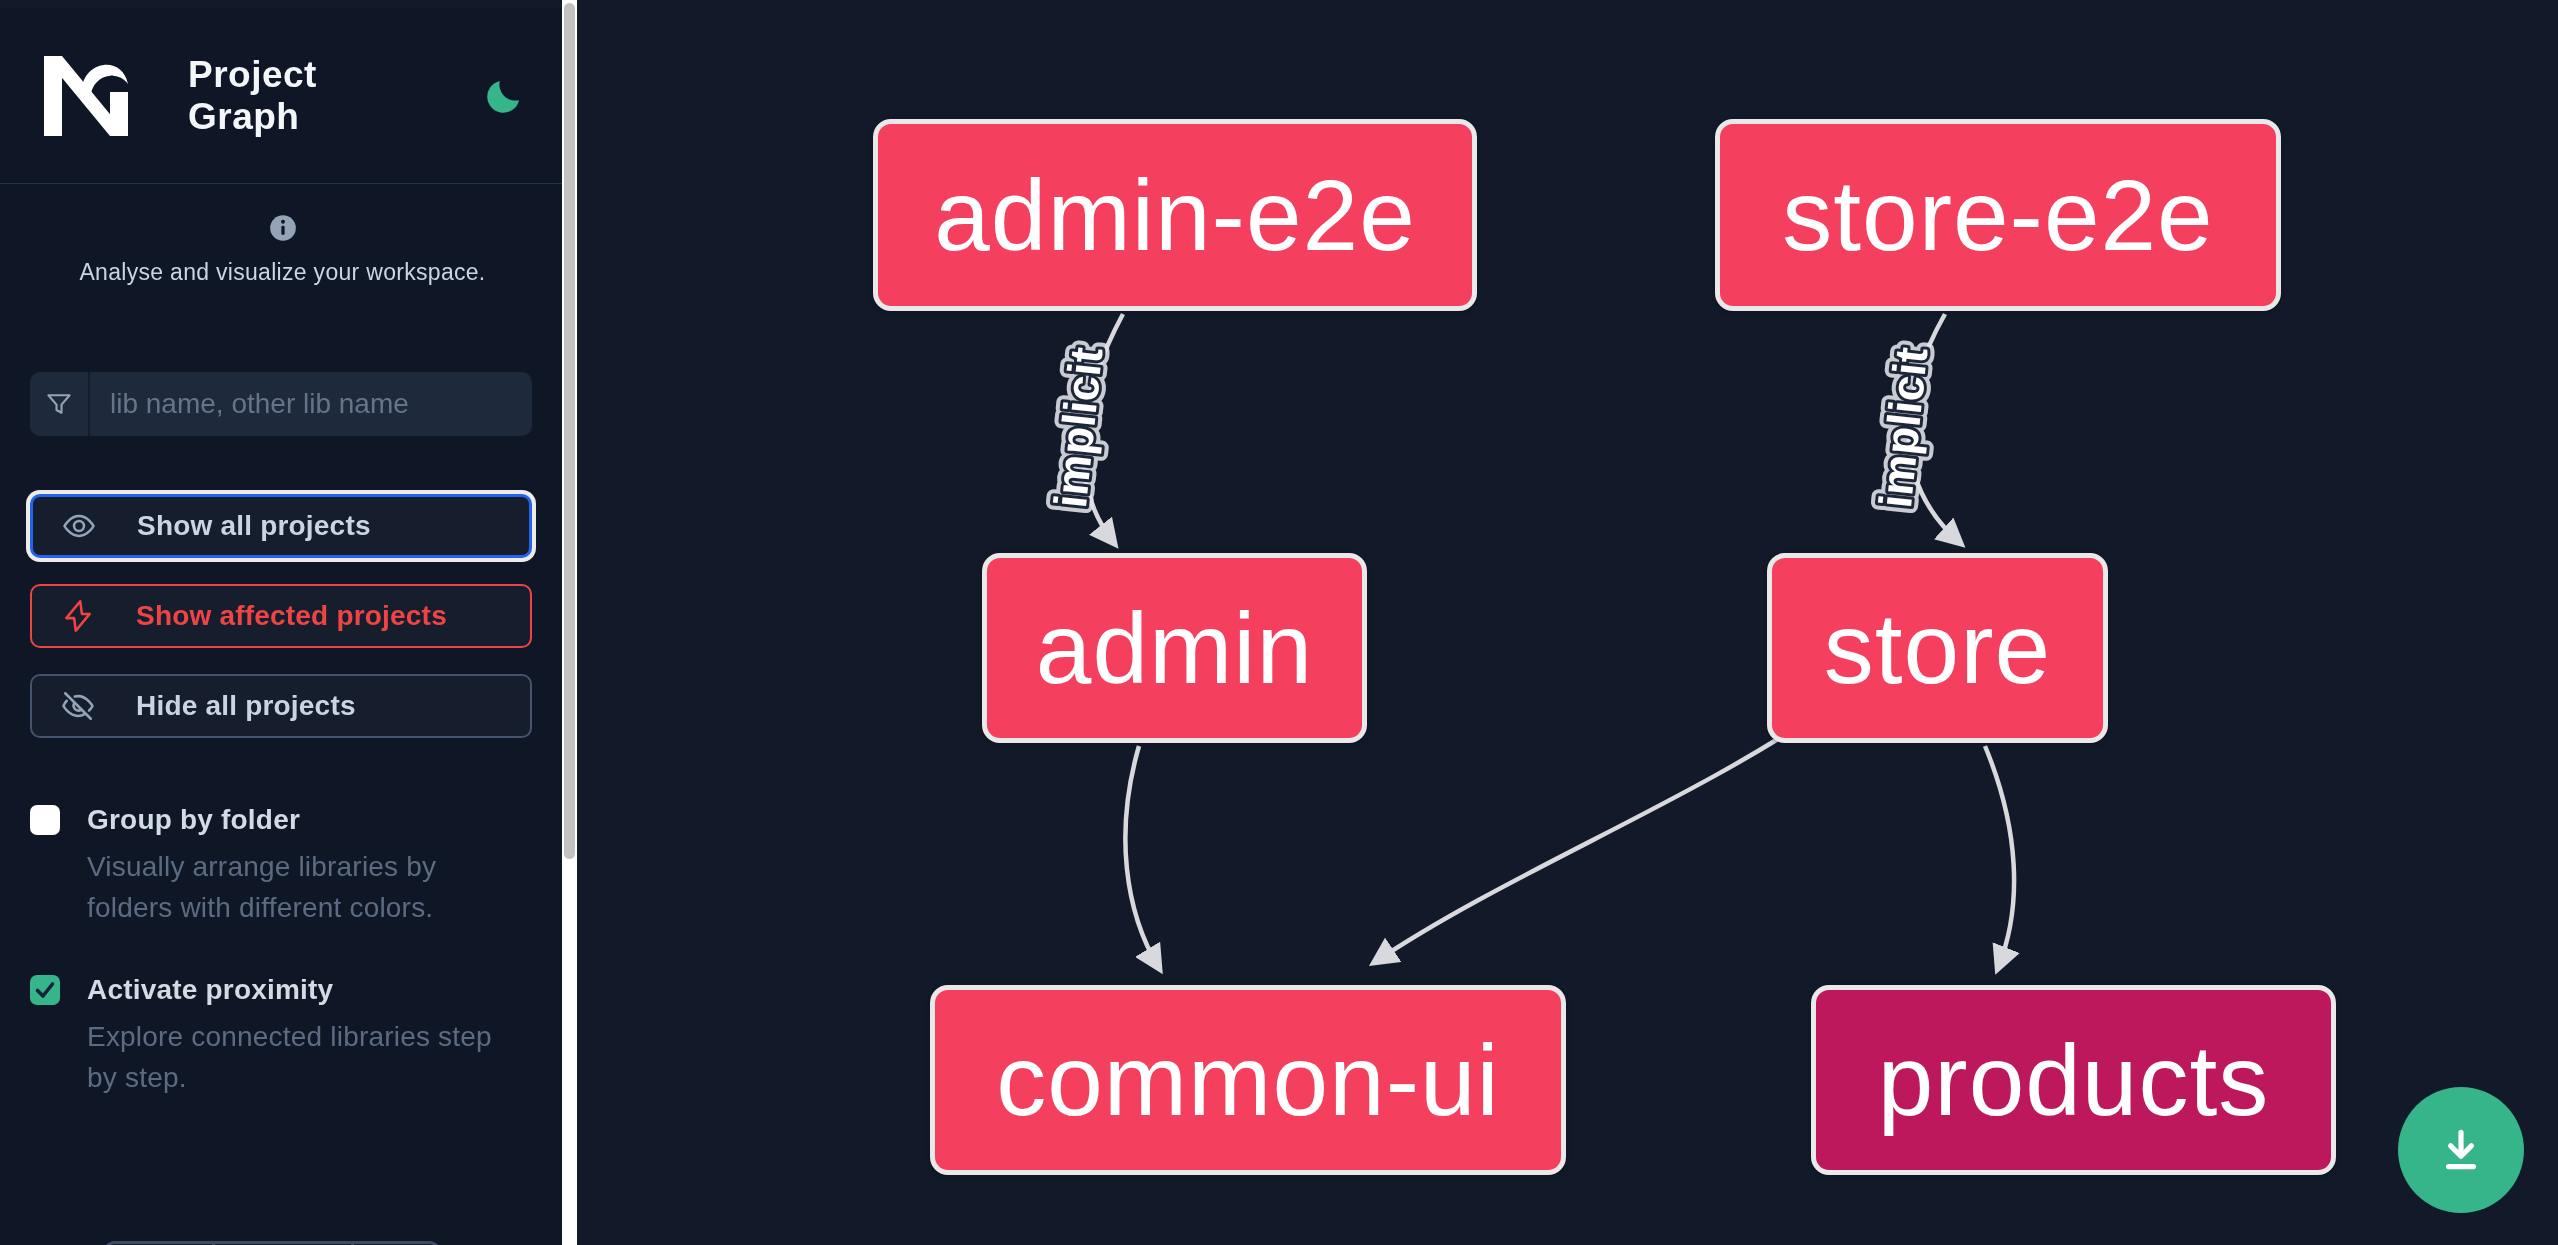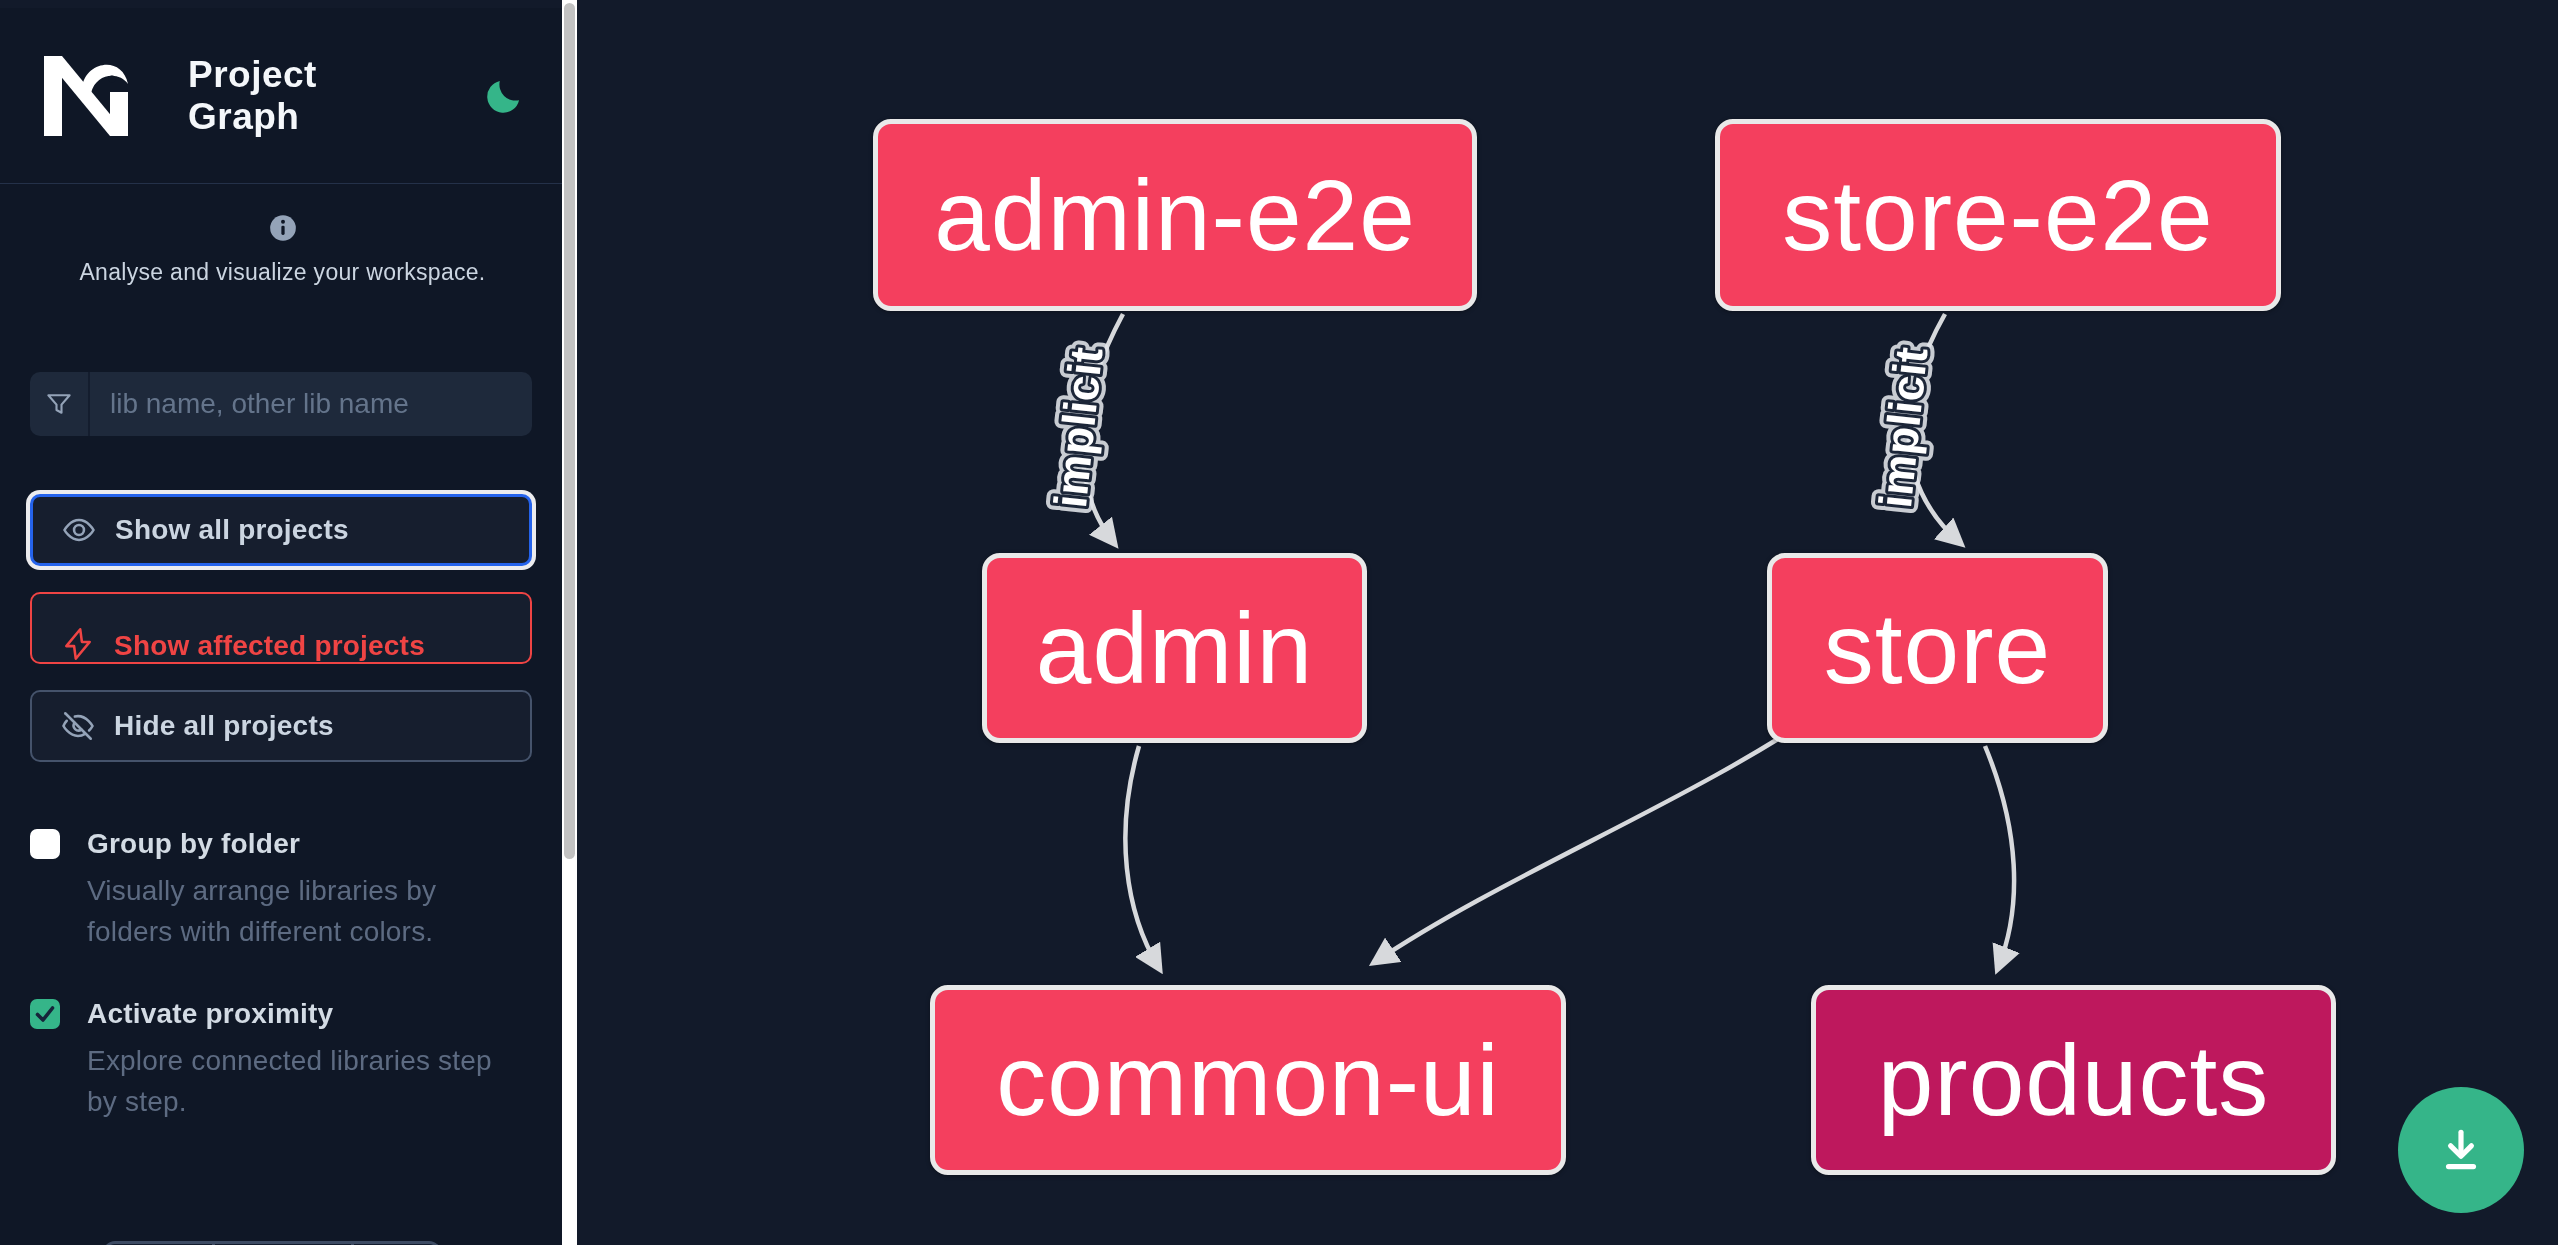--- a/index.html
+++ b/index.html
@@ -33,27 +33,27 @@
   .chk-row{display:flex;align-items:center;gap:27px;}
   .chk-box{width:30px;height:30px;border-radius:7px;flex:none;position:relative;}
   .chk-gray{background:#a3adbb;}
   .chk-white{background:#ffffff;}
   .chk-green{background:#35b589;display:flex;align-items:center;justify-content:center;}
   .chk-label{font-size:28px;font-weight:bold;color:#d3dbe4;letter-spacing:.2px;}
   .chk-desc{margin-left:57px;margin-top:10px;width:432px;font-size:28px;line-height:41px;
             color:#5d6b82;letter-spacing:.2px;}
 
   .actions{margin-top:58px;}
-  .act-btn{width:100%;height:72px;box-sizing:border-box;background:#161e2e;
+  .act-btn{width:100%;height:64px;box-sizing:border-box;background:#161e2e;
            border:2px solid #45536b;border-radius:10px;display:flex;align-items:center;
-           gap:18px;padding:0 0 0 28px;margin-bottom:26px;cursor:pointer;
+           gap:40px;padding:0 0 0 28px;margin-bottom:26px;cursor:pointer;
            font-family:"Liberation Sans",sans-serif;}
   .act-btn .lbl{font-size:28px;font-weight:bold;color:#cbd5e1;letter-spacing:.2px;}
   .act-btn.focused{border:3px solid #2563eb;box-shadow:0 0 0 4px rgba(255,255,255,.92);}
-  .act-btn.affected{border-color:#ef4444;align-items:flex-end;}
+  .act-btn.affected{border-color:#ef4444;}
   .act-btn.affected .lbl{color:#ef4444;}
 
   .stepper{position:absolute;left:103px;bottom:0;width:338px;height:12px;
            border:3px solid #3d4b63;border-bottom:none;border-radius:14px 14px 0 0;
            display:flex;box-sizing:border-box;background:#131c2d;}
   .stepper .cell{height:100%;}
   .stepper .cell:nth-child(1){width:32%;border-right:3px solid #3d4b63;}
   .stepper .cell:nth-child(2){width:41%;border-right:3px solid #3d4b63;}
   .stepper .cell:nth-child(3){flex:1;}
 

